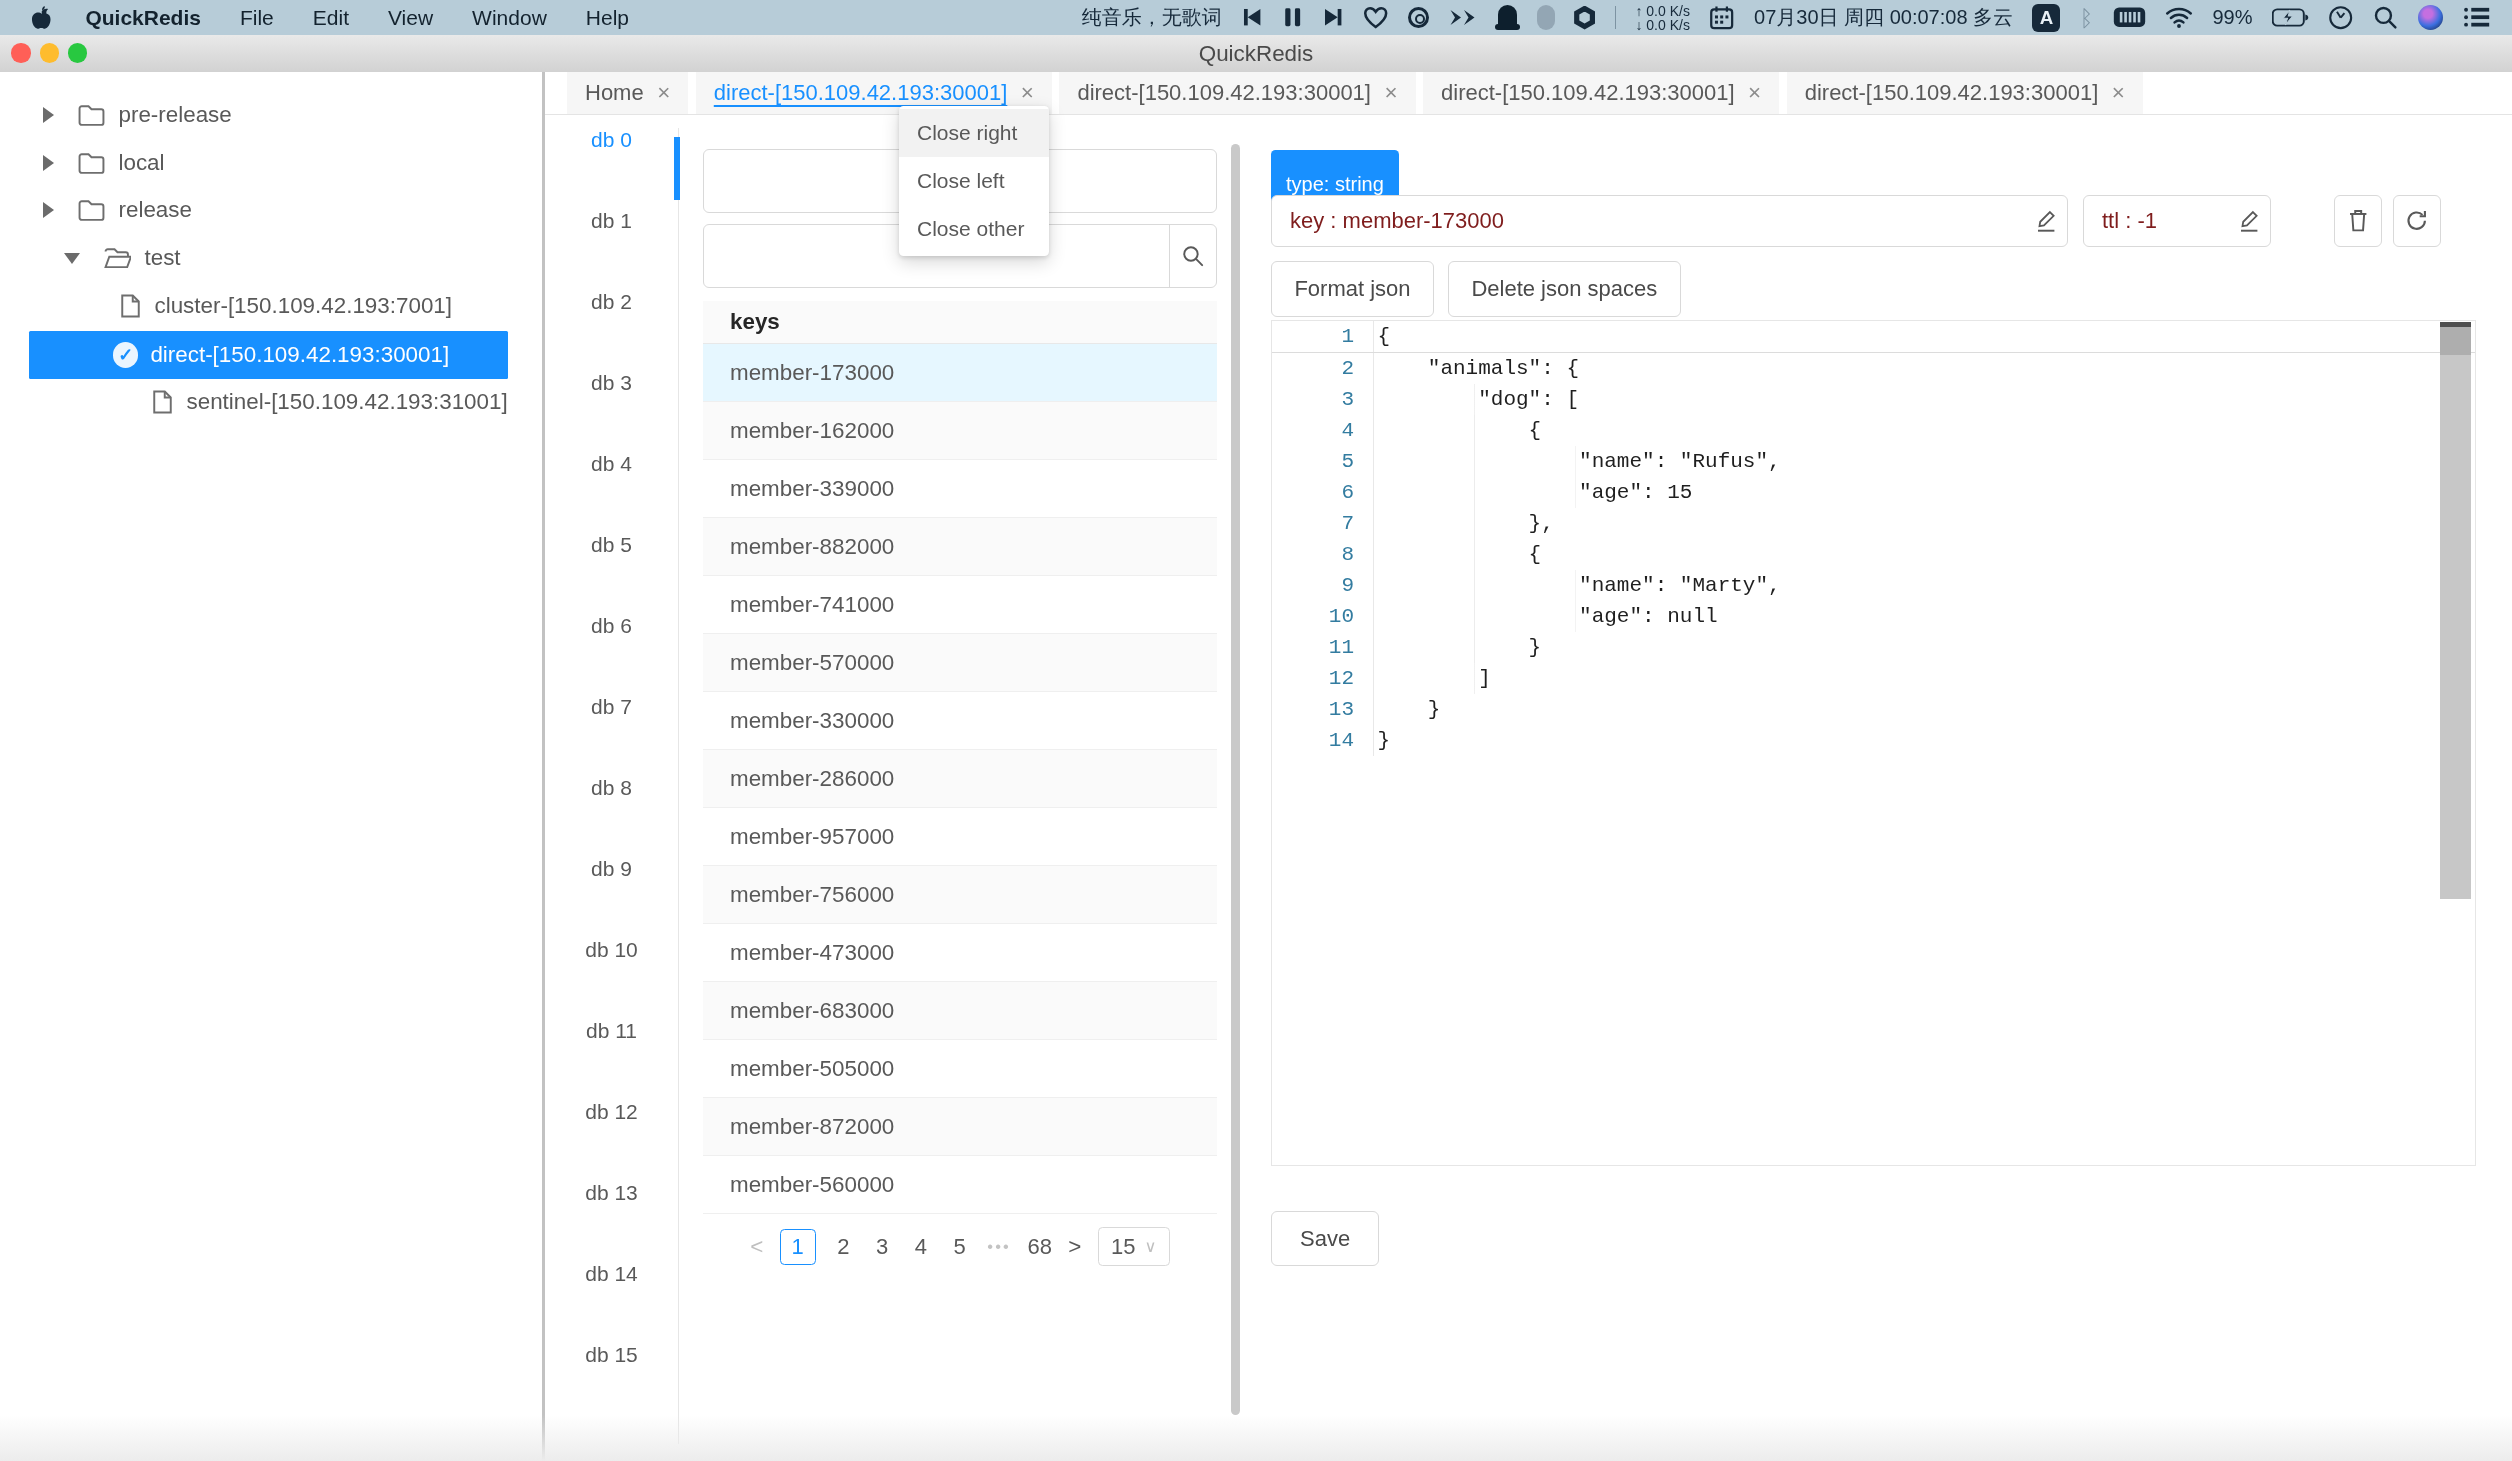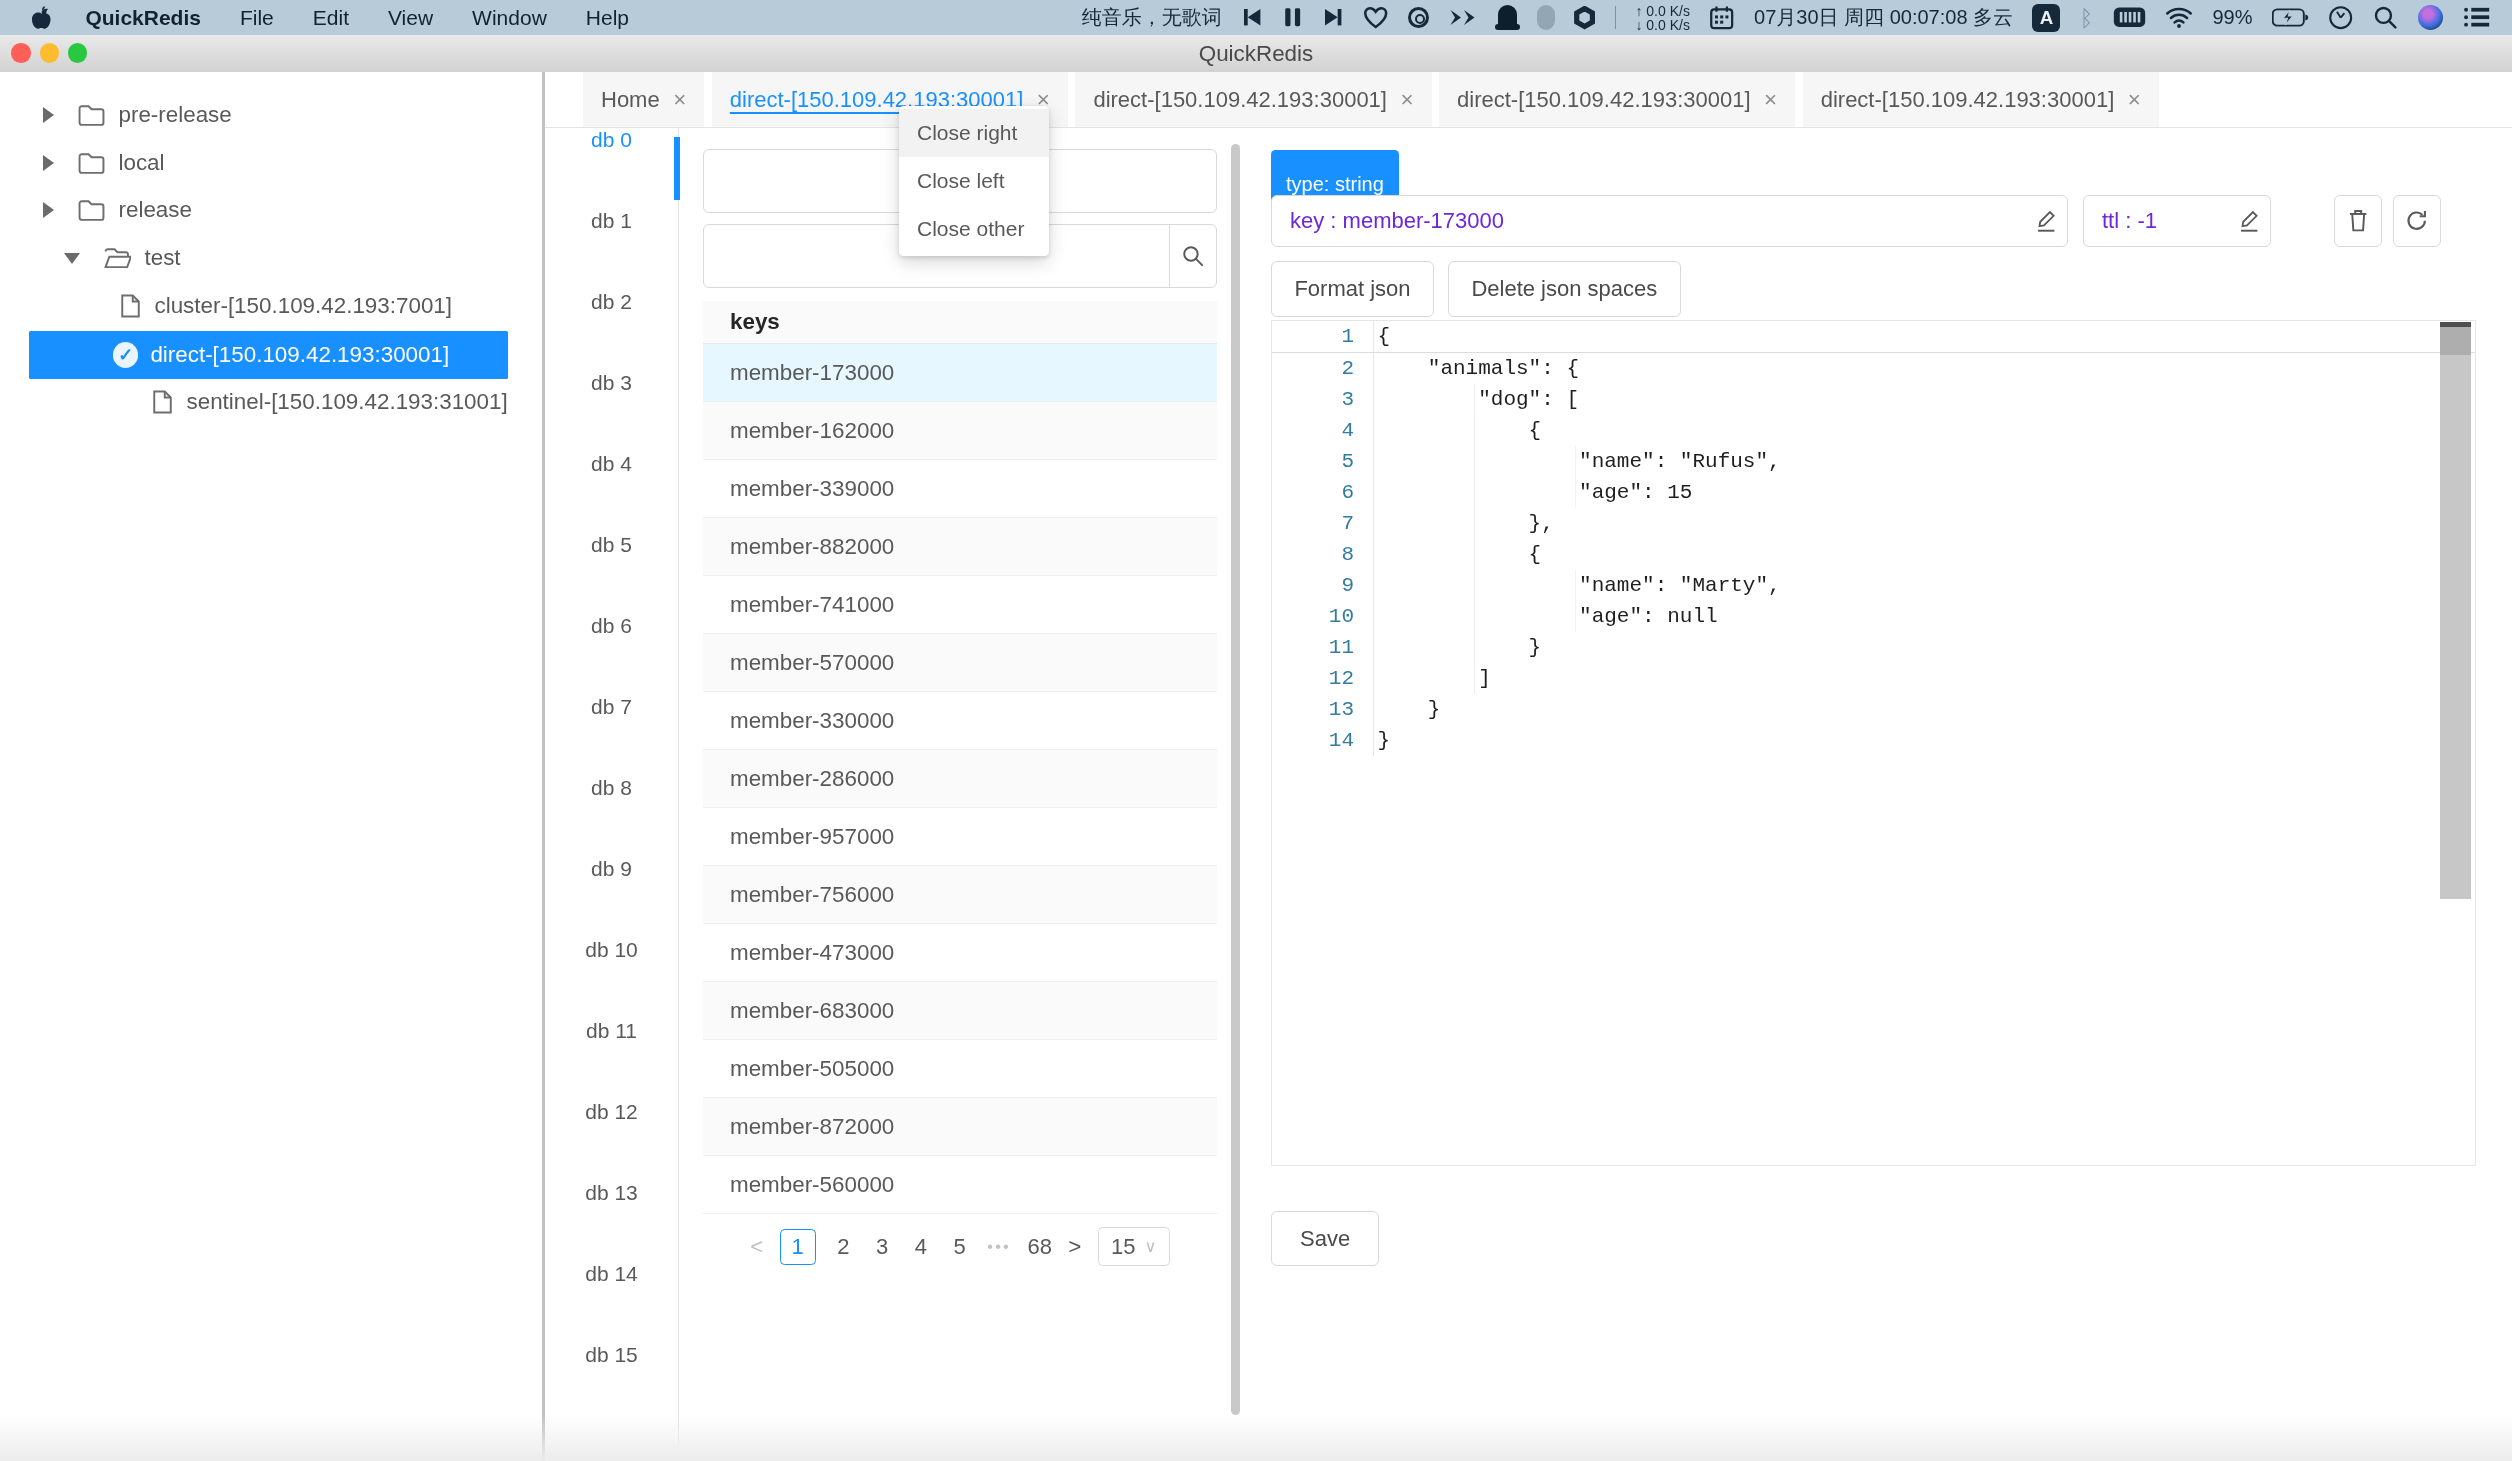--- a/index.html
+++ b/index.html
@@ -48,22 +48,22 @@
   .trow{position:absolute;left:0;width:542px;height:48px;display:flex;align-items:center;color:#595959;font-size:22.4px;}
   .caret{width:0;height:0;margin-left:43px;border-top:8.2px solid transparent;border-bottom:8.2px solid transparent;border-left:11.2px solid #6b6b6b;}
   .caret.open{margin-left:40px;border-left:8.2px solid transparent;border-right:8.2px solid transparent;border-top:11.2px solid #6b6b6b;border-bottom:none;}
   .tico{margin-left:24px;margin-right:13.5px;display:flex;}
   .tico.file{margin-left:120px;}
   .trow.sel{left:29px;width:479px;background:#1890ff;color:#fff;border-radius:1.5px;}
   .chk{margin-left:84px;margin-right:12px;width:25.4px;height:25.4px;border-radius:50%;background:#eaf5ff;color:#1890ff;
        display:flex;align-items:center;justify-content:center;font-size:18px;font-weight:bold;}
 
   
-  .tabbar{position:absolute;left:545px;top:72px;width:1967px;height:56px;background:#fff;
-          border-bottom:0.7px solid #e4e4e4;display:flex;align-items:stretch;gap:7.5px;padding-left:38px;box-sizing:border-box;}
+  .tabbar{position:absolute;left:545px;top:72px;width:1967px;height:43px;background:#fff;
+          border-bottom:0.7px solid #e4e4e4;display:flex;align-items:stretch;gap:7.5px;padding-left:22px;box-sizing:border-box;}
   .tab{background:#f6f6f6;display:flex;align-items:center;padding:0 18px;font-size:22px;color:#595959;white-space:nowrap;}
   .tab .x{margin-left:13.5px;color:#8c8c8c;font-size:22.4px;}
   .tab.active{color:#1890ff;}
   .tab.active .lbl{text-decoration:underline;text-underline-offset:4.5px;}
 
   
   .ctxmenu{position:absolute;left:899px;top:106px;width:150px;background:#fff;border-radius:4.5px;z-index:60;
            box-shadow:0 6px 18px rgba(0,0,0,.16),0 1.5px 4.5px rgba(0,0,0,.12);padding:3px 0;}
   .ctxitem{height:48px;display:flex;align-items:center;padding-left:18px;font-size:21px;color:#595959;}
   .ctxitem.hover{background:#f2f2f2;}
@@ -103,21 +103,21 @@
            display:flex;align-items:center;justify-content:center;gap:9px;color:#595959;}
   .pg-size .chev{color:#bfbfbf;font-size:16.4px;}
 
   
   .midscroll{position:absolute;left:1231px;top:144px;width:9px;height:1271px;background:#c9c9c9;border-radius:4.5px;}
 
   
   .badge{position:absolute;left:1271px;top:150px;height:36px;background:#1890ff;color:#fff;border-radius:4.5px;
          display:flex;align-items:center;padding:16px 15px;font-size:20px;}
   .field{position:absolute;top:195px;height:52px;border:1.5px solid #d9d9d9;border-radius:6px;box-sizing:border-box;
-         background:#fff;display:flex;align-items:center;font-size:22px;color:#6d28d9;}
+         background:#fff;display:flex;align-items:center;font-size:22px;color:#7f1d1d;}
   .field .val{flex:1;padding-left:18px;white-space:nowrap;overflow:hidden;}
   .field .edit{width:42px;display:flex;align-items:center;justify-content:center;}
   .field.key{left:1271px;width:797px;}
   .field.ttl{left:2083px;width:188px;}
   .sqbtn{position:absolute;top:195px;width:48px;height:52px;border:1.5px solid #d9d9d9;border-radius:6px;box-sizing:border-box;
          background:#fff;display:flex;align-items:center;justify-content:center;padding:0;}
   .sqbtn.trash{left:2334px;}
   .sqbtn.refresh{left:2393px;}
   .gbtn{position:absolute;top:261px;height:56px;border:1.5px solid #d9d9d9;border-radius:6px;box-sizing:border-box;
         background:#fff;font-size:22px;color:#4a4a4a;display:flex;align-items:center;justify-content:center;

